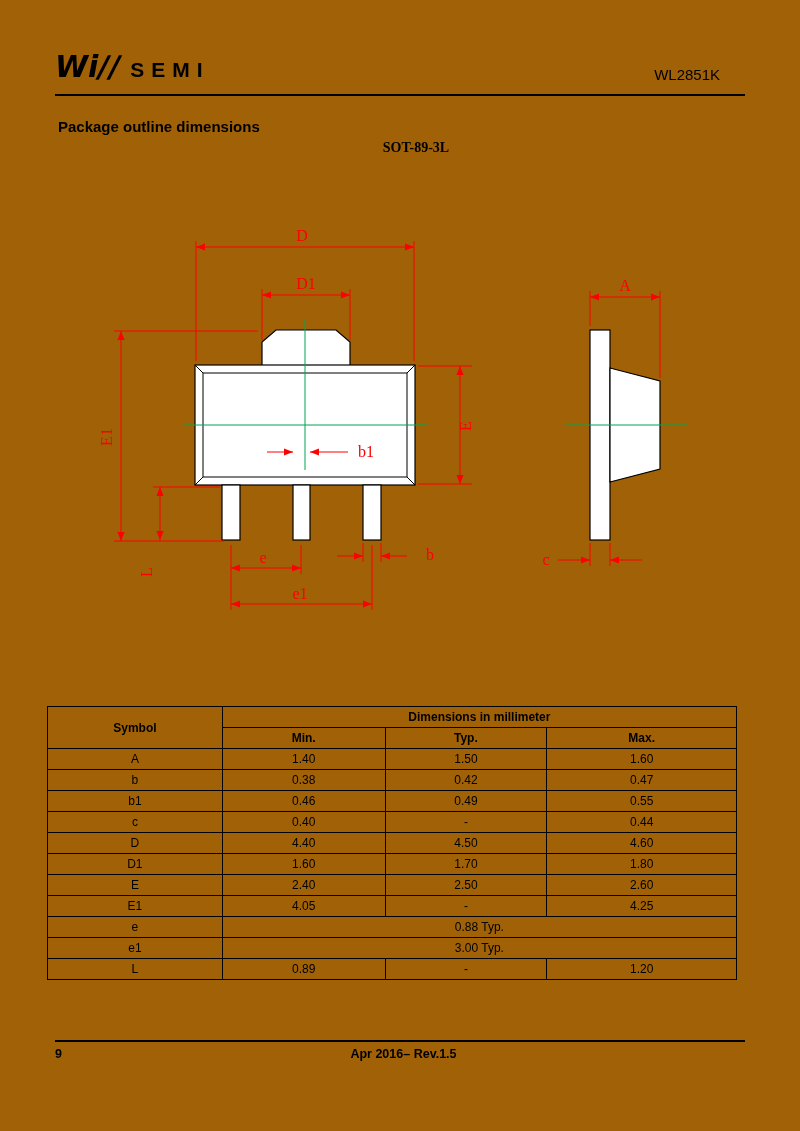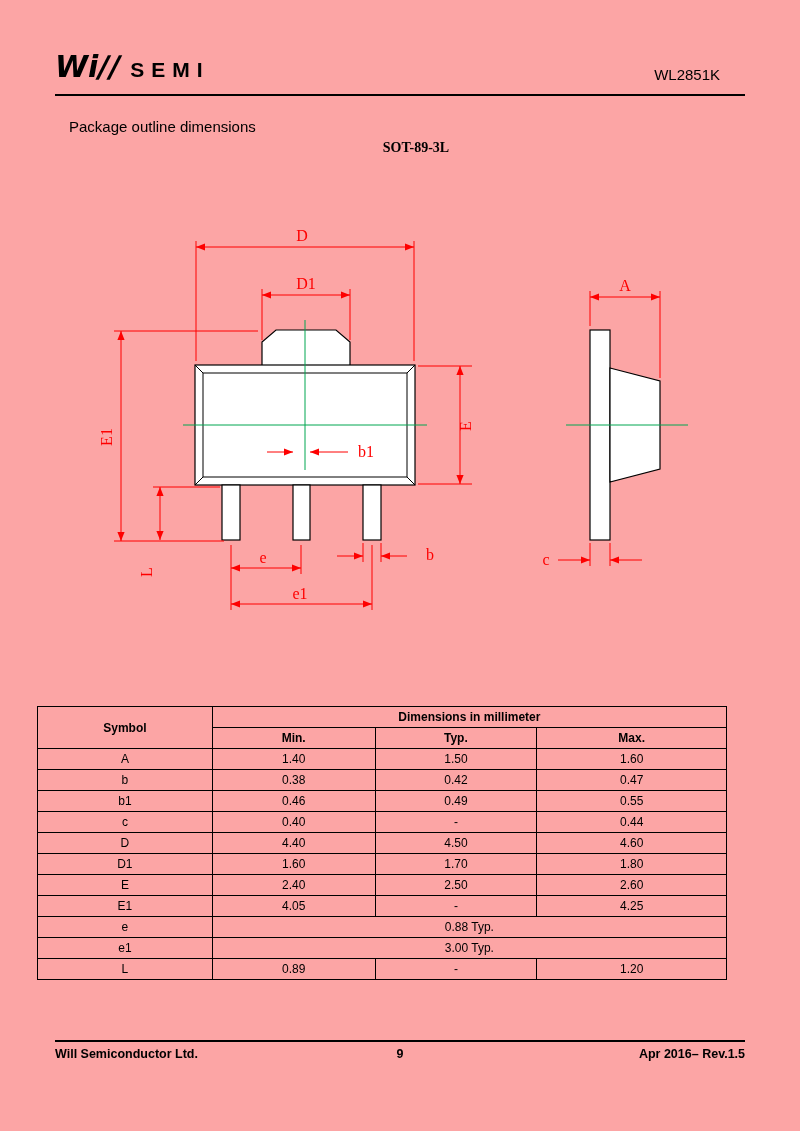--- a/index.html
+++ b/index.html
@@ -1,63 +1,63 @@
 <!DOCTYPE html>
 <html><head>
 <meta charset="utf-8">
 <style>
   * { margin:0; padding:0; box-sizing:border-box; }
   html,body { background:#ffffff; }
   .page {
     position:relative; width:800px; height:1131px; margin:0 auto;
-    background:#fca5a5; color:#000;
+    background:#a16207; color:#000;
     font-family:"Liberation Sans", sans-serif; overflow:hidden;
   }
 
   
   .logo { position:absolute; top:52px; left:55px; display:flex; align-items:baseline; gap:10px; }
   .logo-mark {
     font-family:"DejaVu Sans", sans-serif; font-style:italic; font-weight:bold;
     font-size:30px; letter-spacing:0px; line-height:1;
   }
   .logo-semi { font-size:21px; font-weight:bold; letter-spacing:7px; }
   .part-number { position:absolute; top:66px; right:80px; font-size:15px; font-weight:normal; }
   .header-rule { position:absolute; top:94px; left:55px; width:690px; height:2px; background:#000; }
 
   
-  .page-title { position:absolute; top:118px; left:58px; font-size:15px; font-weight:normal;margin-left:11px; }
+  .page-title { position:absolute; top:118px; left:58px; font-size:15px; font-weight:bold; }
   .package-name {
     position:absolute; top:140px; left:16px; width:100%; text-align:center;
     font-family:"Liberation Serif", serif; font-weight:bold; font-size:14px;
   }
 
   
   .drawing { position:absolute; top:215px; left:0; }
   .outline { fill:#ffffff; stroke:#000000; stroke-width:1.2; }
   .thin    { fill:none; stroke:#000000; stroke-width:1; }
   .cl      { stroke:#00a651; stroke-width:1; fill:none; }
   .dim line { stroke:#fe0000; stroke-width:1; }
   .dim text { fill:#fe0000; font-family:"Liberation Serif", serif; font-size:16px; }
 
   
   .dim-table {
-    position:absolute; top:706px; left:37px; width:690px;
+    position:absolute; top:706px; left:47px; width:690px;
     border-collapse:collapse; font-size:12px; text-align:center;
   }
   .dim-table th, .dim-table td {
     border:1px solid #000; height:21px; padding:1px 4px; text-align:center;
   }
   .dim-table th { font-weight:bold; }
 
   
   .footer-rule { position:absolute; top:1040px; left:55px; width:690px; height:2px; background:#000; }
   .footer { position:absolute; top:1047px; left:55px; width:690px; display:flex; font-size:12.5px; font-weight:bold; }
   .footer .f-left  { flex:1; text-align:left; }
   .footer .f-center{ flex:0 0 auto; text-align:center; }
-  .footer .f-right { flex:1; text-align:right; }
+  .footer .f-right { flex:1; text-align:center; }
 </style>
 </head>
 <body>
 
 <div class="page">
 
   <div class="logo">
     <span class="logo-mark">Wi∕∕</span>
     <span class="logo-semi">SEMI</span>
   </div>
@@ -251,18 +251,17 @@
         <td>L</td>
         <td>0.89</td>
         <td>-</td>
         <td>1.20</td>
       </tr>
     </tbody>
   </table>
 
   <div class="footer-rule"></div>
   <div class="footer">
-    <span class="f-left">Will Semiconductor Ltd.</span>
     <span class="f-center">9</span>
     <span class="f-right">Apr 2016– Rev.1.5</span>
   </div>
 
 </div>
 
 </body></html>

